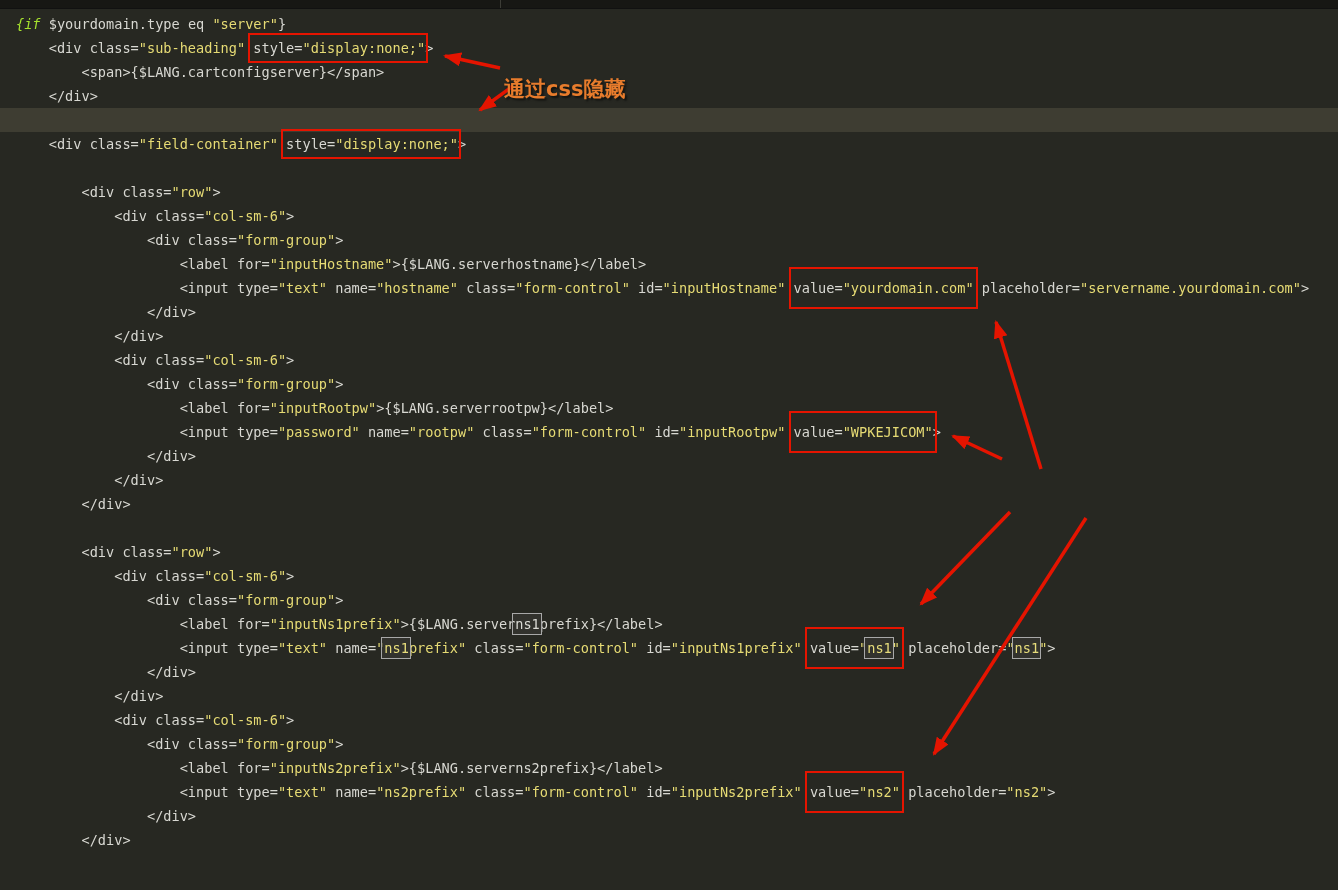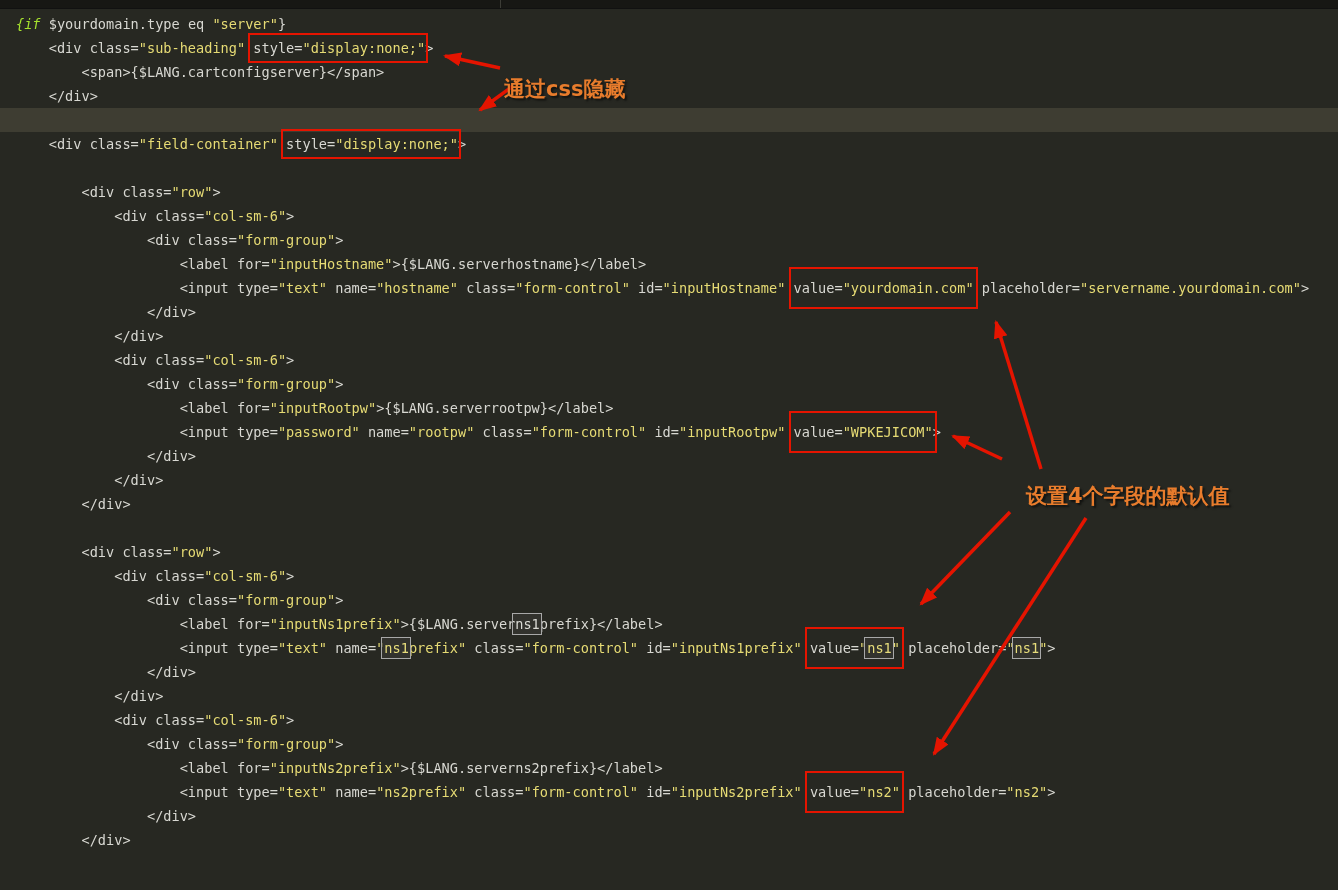--- a/index.html
+++ b/index.html
@@ -92,15 +92,14 @@
     </defs>
     <line x1="500" y1="68" x2="445" y2="56" marker-end="url(#ah)"></line>
     <line x1="513" y1="86" x2="480" y2="110" marker-end="url(#ah)"></line>
     <line x1="1041" y1="469" x2="996" y2="322" marker-end="url(#ah)"></line>
     <line x1="1002" y1="459" x2="953" y2="436" marker-end="url(#ah)"></line>
     <line x1="1010" y1="512" x2="921" y2="604" marker-end="url(#ah)"></line>
     <line x1="1086" y1="518" x2="934" y2="754" marker-end="url(#ah)"></line>
   </svg>
 
   <div class="note note1">通过css隐藏</div>
-  <div class="note note2">设置4个字段的默认值</div>
 
 </div>
 
 </body></html>

